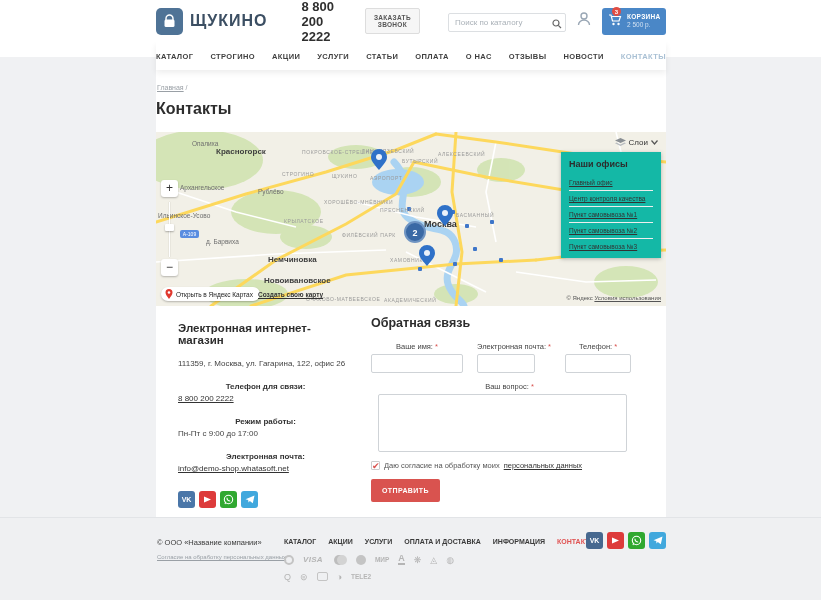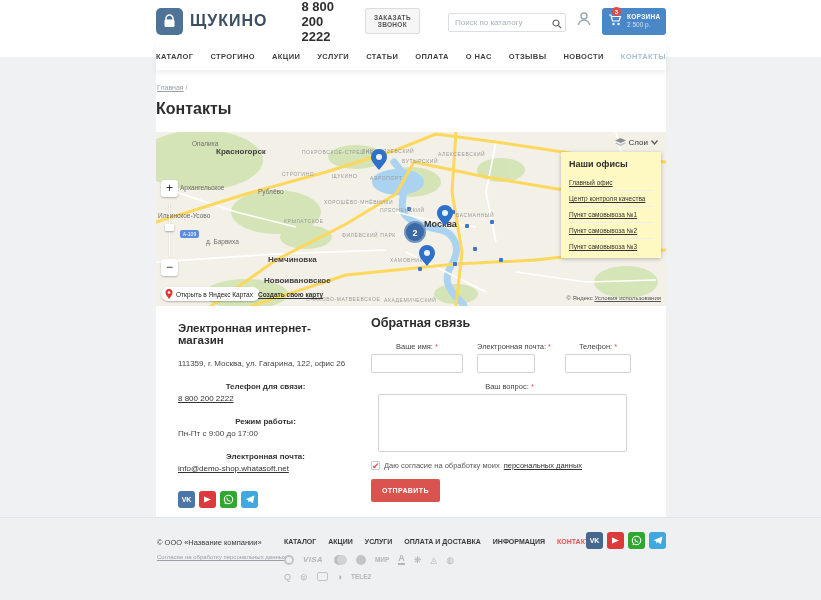--- a/index.html
+++ b/index.html
@@ -42,21 +42,21 @@
   .map-wrap { position:absolute; left:0; top:62px; width:510px; height:174px; overflow:hidden; background:#f2f0e7; }
   .map-svg { position:absolute; left:0; top:0; }
   .lbl-town { font-size:6.5px; fill:#6f6f6f; }
   .lbl-big { font-size:8px; font-weight:bold; fill:#3e3e3e; }
   .lbl-dist { font-size:5px; fill:#9a9a9a; letter-spacing:.6px; }
   .lbl-moscow { font-size:9px; font-weight:bold; fill:#333; }
   .zoom-btn { position:absolute; left:5px; width:17px; height:17px; background:#fff; border-radius:3px; box-shadow:0 1px 2px rgba(0,0,0,.25); text-align:center; line-height:16px; font-size:12px; color:#333; cursor:pointer; }
   .zoom-track { position:absolute; left:13px; top:70px; width:1px; height:55px; background:#fff; box-shadow:0 0 1px rgba(0,0,0,.4); }
   .zoom-handle { position:absolute; left:9px; top:92px; width:9px; height:7px; background:#fff; border-radius:1px; box-shadow:0 1px 2px rgba(0,0,0,.3); cursor:pointer; }
   .layers { position:absolute; right:8px; top:6px; display:flex; align-items:center; gap:3px; font-size:8px; color:#333; cursor:pointer; }
-  .offices { position:absolute; right:5px; top:20px; width:100px; background:#fef9c3; box-shadow:0 1px 4px rgba(0,0,0,.25); padding:7px 8px 4px; }
+  .offices { position:absolute; right:5px; top:20px; width:100px; background:#14b8a6; box-shadow:0 1px 4px rgba(0,0,0,.25); padding:7px 8px 4px; }
   .offices-title { font-size:9px; font-weight:bold; color:#2d2d2d; margin-bottom:6px; }
   .offices a { display:block; font-size:6.5px; color:#333; text-decoration:underline; padding:4px 0; border-bottom:1px solid #eee; cursor:pointer; }
   .offices a:last-child { border-bottom:none; }
   .map-open-btn { position:absolute; left:5px; bottom:5px; height:14px; background:#fff; border-radius:7px; box-shadow:0 1px 2px rgba(0,0,0,.25); display:flex; align-items:center; gap:3px; padding:0 7px 0 4px; font-size:6.5px; color:#222; cursor:pointer; }
   .map-create { position:absolute; left:102px; bottom:8px; font-size:6.5px; font-weight:bold; color:#333; text-decoration:underline; cursor:pointer; }
   .map-attr { position:absolute; right:5px; bottom:5px; font-size:6px; color:#555; }
   .map-attr a { color:#555; text-decoration:underline; cursor:pointer; }
 
   
   .section { position:absolute; left:0; top:236px; width:510px; }

